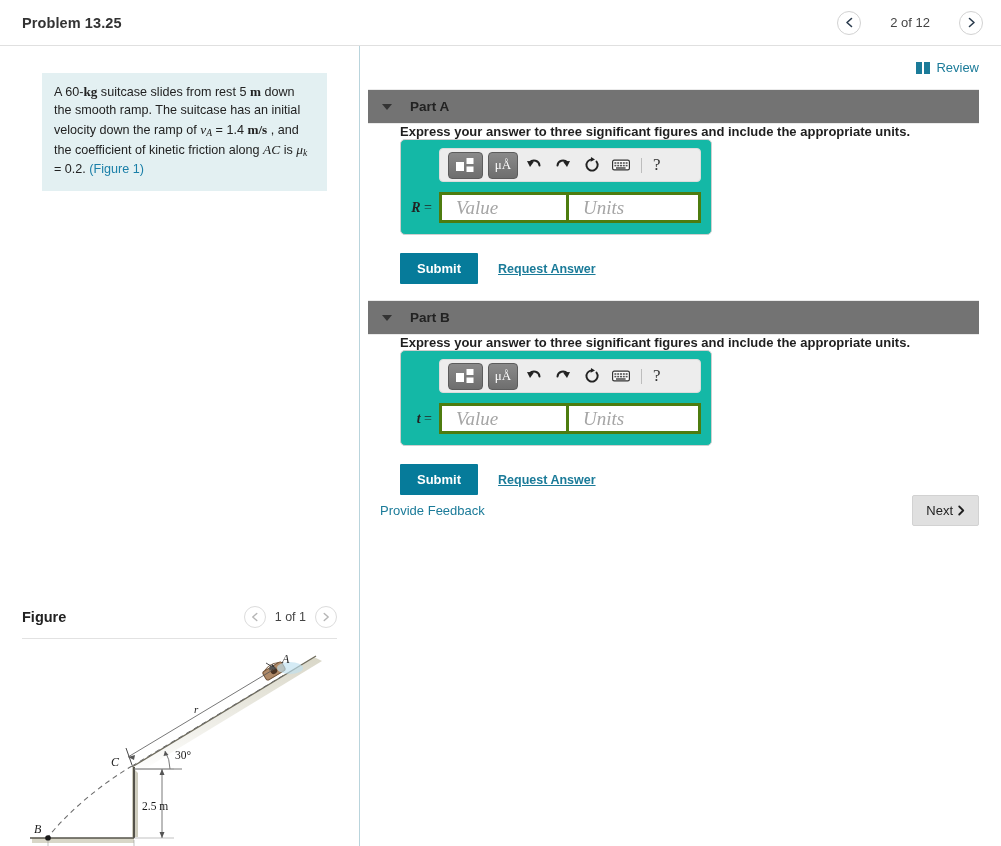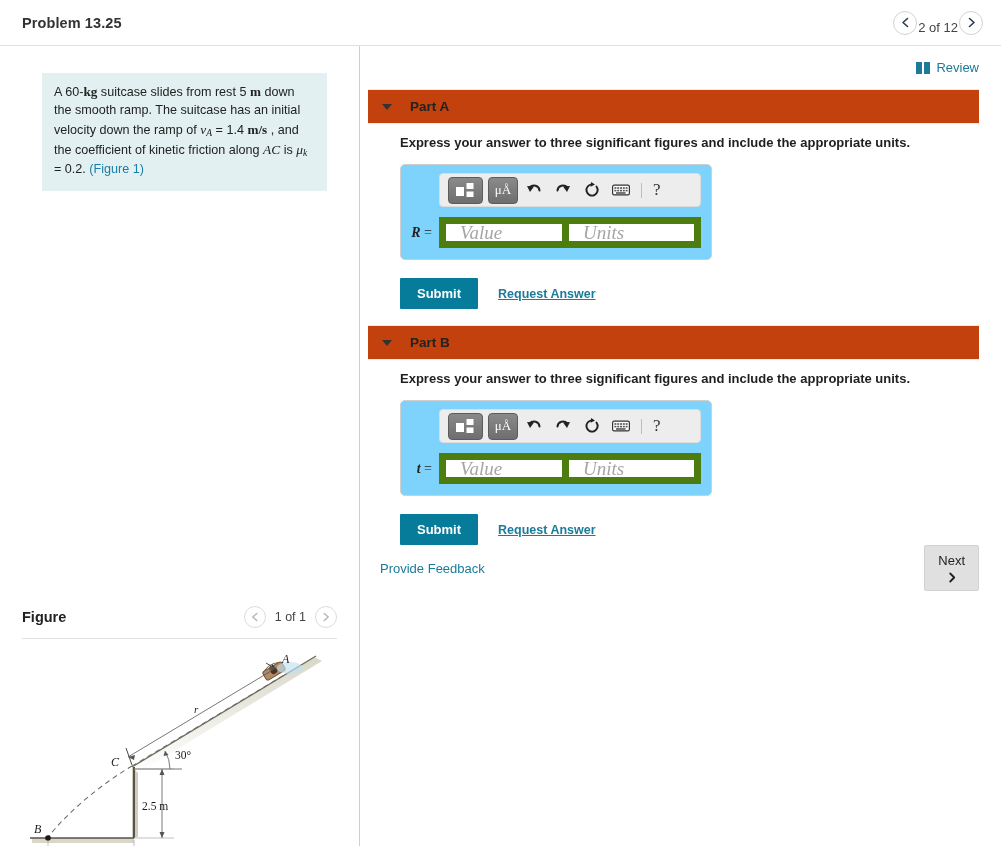--- a/index.html
+++ b/index.html
@@ -29,22 +29,22 @@
     box-sizing: border-box;
   }
   .problem-title {
     font-size: 14.5px;
     font-weight: bold;
     color: #333;
     letter-spacing: .1px;
   }
   .pager {
     display: flex;
-    align-items: flex-end;
-    gap: 1px;
+    align-items: center;
+    gap: 29px;
   }
   .pager-btn {
     width: 24px; height: 24px;
     border-radius: 50%;
     border: 1px solid #d2d2d2;
     background: #fff;
     display: flex;
     align-items: center;
     justify-content: center;
     cursor: pointer;
@@ -131,21 +131,21 @@
     align-items: center;
     gap: 6px;
     color: #1b7b99;
     font-size: 13px;
     text-decoration: none;
     cursor: pointer;
   }
   .book-icon { display:block; }
 
   .part-header {
-    background: #c2410c;
+    background: #737373;
     border-top: 1px solid #eaeaea;
     border-bottom: 1px solid #eaeaea;
     height: 33px;
     display: flex;
     align-items: center;
     padding-left: 14px;
     margin: 0 22px 0 8px;
     text-align: center;
   }
   .caret {
@@ -168,29 +168,27 @@
   .question {
     font-size: 13px;
     color: #2d2d2d;
     margin-top: 16px;
   }
   .question .mi { font-family: "Liberation Serif", serif; font-style: italic; font-size: 14.5px;}
   .instruction {
     font-size: 13px;
     font-weight: bold;
     color: #1f1f1f;
-    margin-top: 11px;
   }
 
   
   .answer-box {
-    margin-top: 14px;
     border: 1px solid #cfcfcf;
     border-radius: 5px;
-    background: #7dd3fc;
+    background: #14b8a6;
     display: inline-block;
     padding: 8px 10px 11px 10px;
   }
   .mathbar {
     background: #ededed;
     border: 1px solid #dcdcdc;
     border-radius: 4px;
     height: 32px;
     display: flex;
     align-items: center;
@@ -246,21 +244,21 @@
     padding-right: 7px;
     font-family: "Liberation Serif", serif;
     font-size: 14px;
     color: #222;
     box-sizing: border-box;
     white-space: nowrap;
   }
   .var-label i { font-weight: bold; font-style: italic; }
   .ans-input {
     height: 31px;
-    border: 7px solid #4d7c0f;
+    border: 3px solid #4d7c0f;
     box-sizing: border-box;
     font-family: "Liberation Serif", serif;
     font-style: italic;
     font-size: 19px;
     color: #9a9a9a;
     padding: 0 0 0 14px;
     background: #fff;
     outline: none;
   }
   .ans-input::placeholder { color: #a5a5a5; opacity: 1; font-style: italic; }
@@ -307,21 +305,20 @@
     border: 1px solid #d2d2d2;
     color: #222;
     font-size: 13px;
     padding: 7px 13px;
     cursor: pointer;
     display: inline-flex;
     align-items: center;
     gap: 4px;
     border-radius: 2px;
     font-family: "Liberation Sans", sans-serif;
-    flex-direction: column;
   }
 </style>
 </head>
 <body>
 
 <div class="topbar">
   <div class="problem-title">Problem 13.25</div>
   <div class="pager">
     <div class="pager-btn">
       <svg width="9" height="11" viewBox="0 0 9 11">

